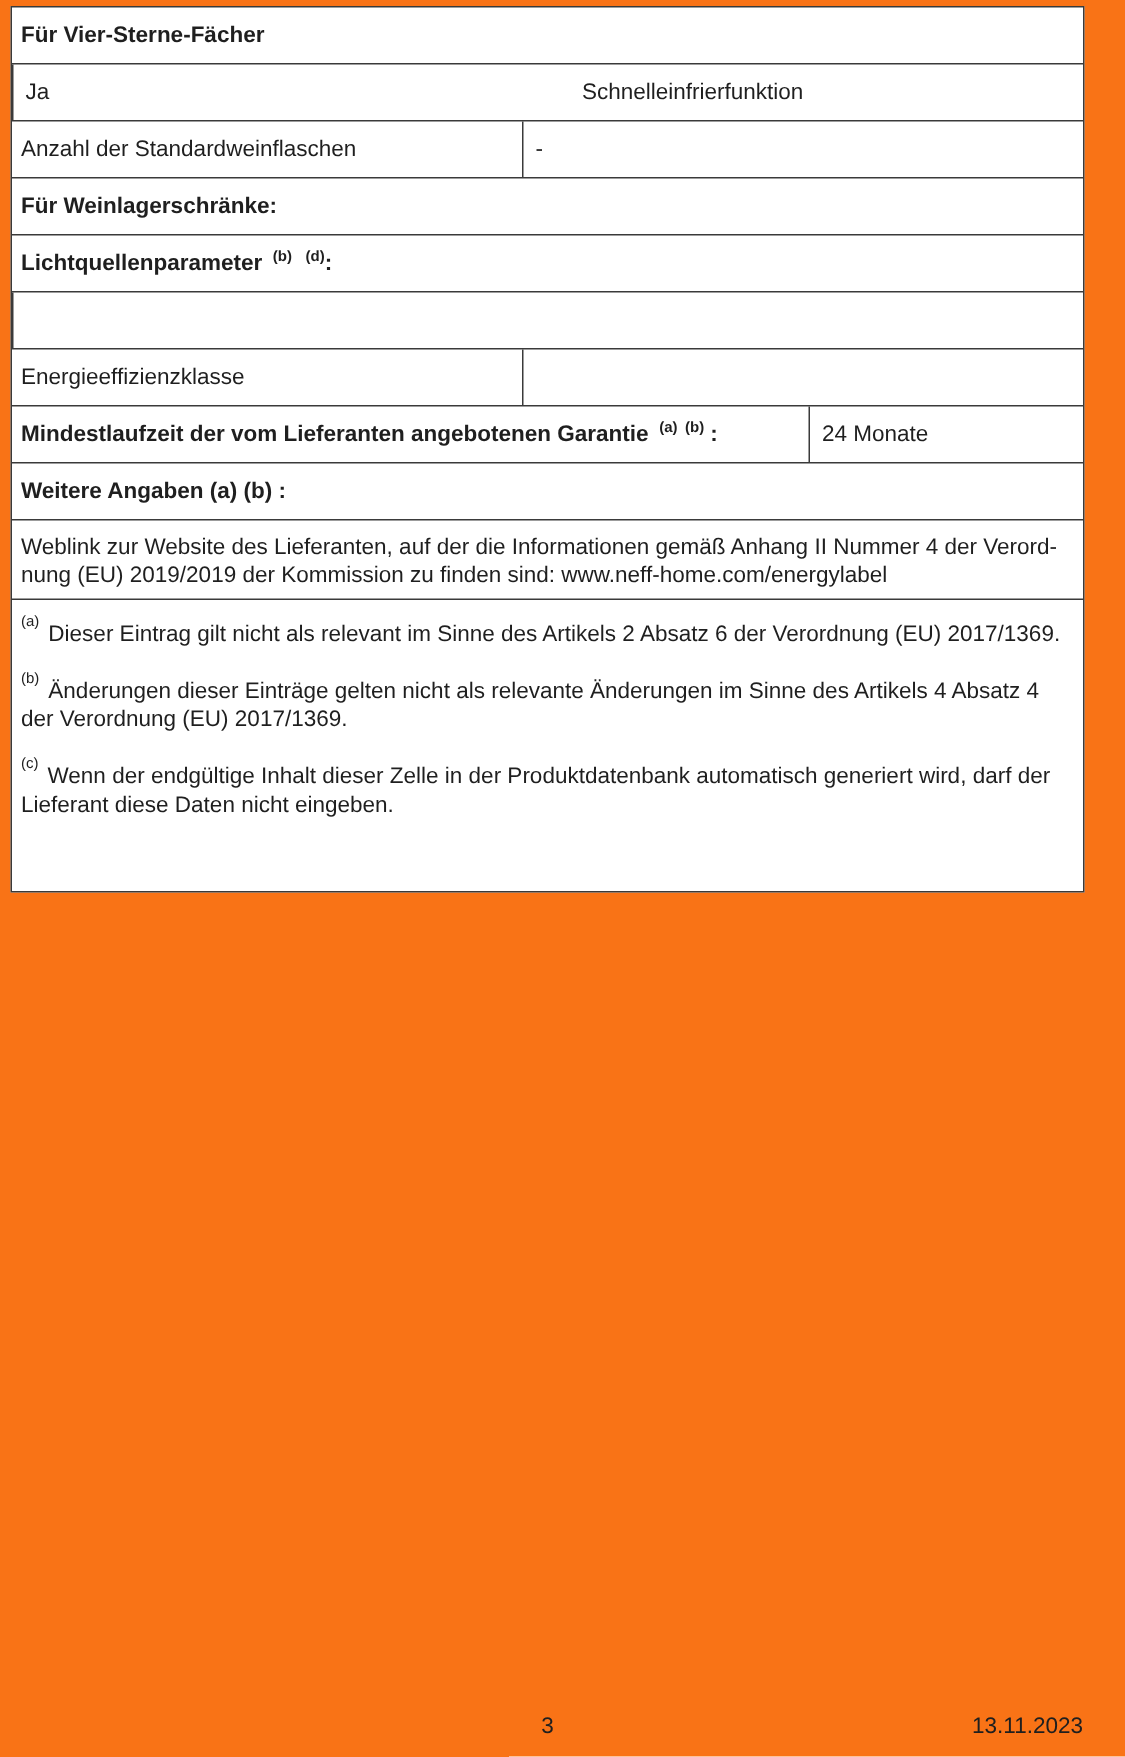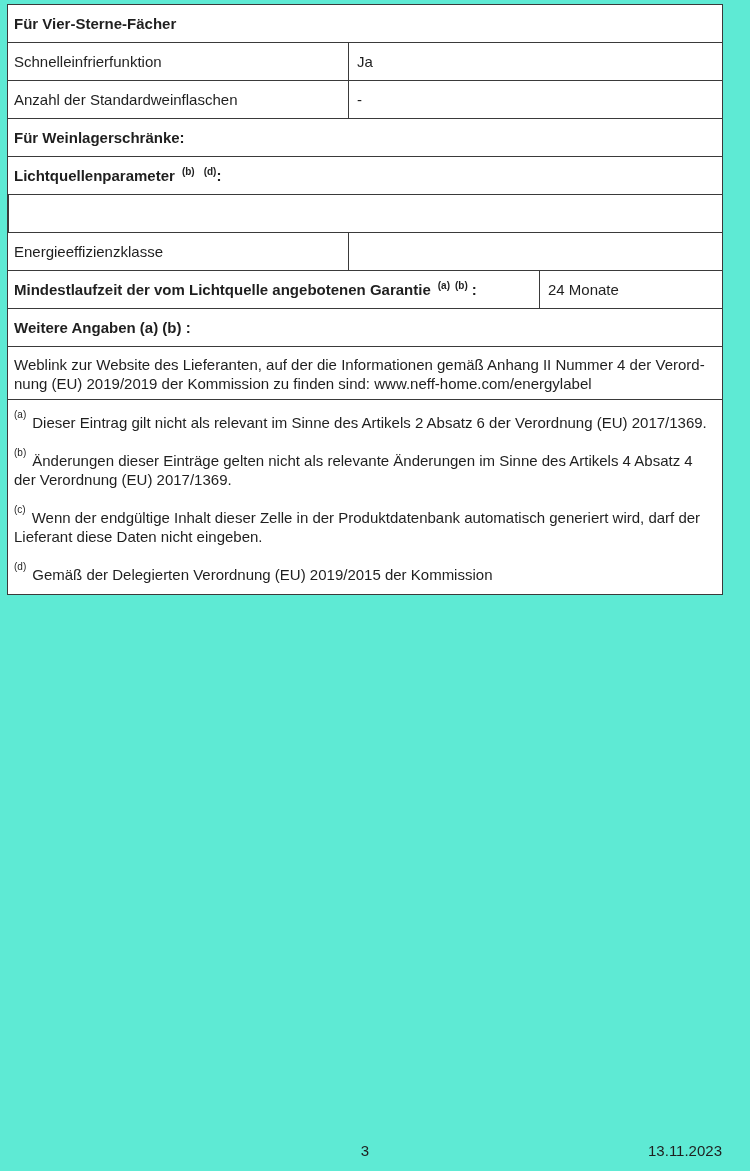--- a/index.html
+++ b/index.html
@@ -7,21 +7,21 @@
   body {
     font-family: "Liberation Sans", "DejaVu Sans", sans-serif;
     font-size: 15px;
     color: #1f1f1f;
     width: 750px;
   }
   .page {
     position: relative;
     width: 750px;
     height: 1171px;
-    background: #5eead4;
+    background: #f97316;
     overflow: hidden;
   }
   .tbl {
     position: absolute;
     left: 7px;
     top: 4px;
     width: 716px;
     border: 1px solid #3a3a3a;
     background: #fff;
   }
@@ -96,22 +96,22 @@
 
 <div class="page">
 
   <div class="tbl">
 
     <div class="row">
       <div class="cell full bold">Für Vier-Sterne-Fächer</div>
     </div>
 
     <div class="row">
+      <div class="cell val">Ja</div>
       <div class="cell key">Schnelleinfrierfunktion</div>
-      <div class="cell val">Ja</div>
     </div>
 
     <div class="row">
       <div class="cell key">Anzahl der Standardweinflaschen</div>
       <div class="cell val">-</div>
     </div>
 
     <div class="row">
       <div class="cell full bold">Für Weinlagerschränke:</div>
     </div>
@@ -129,21 +129,21 @@
       <div class="cell val"></div>
     </div>
 
     <div class="row">
       <div class="cell key">Energieeffizienzklasse</div>
       <div class="cell val"></div>
     </div>
 
     <div class="row">
       <div class="cell key-wide bold">
-        <span>Mindestlaufzeit der vom Lichtquelle angebotenen Garantie</span>
+        <span>Mindestlaufzeit der vom Lieferanten angebotenen Garantie</span>
           <span class="sup gap1">(a)</span>
           <span class="sup" style="margin-left:5px;">(b)</span>
           <span class="suffix-sp">:</span>
       </div>
       <div class="cell val">24 Monate</div>
     </div>
 
     <div class="row">
       <div class="cell full bold">Weitere Angaben (a) (b) :</div>
     </div>
@@ -158,23 +158,20 @@
       <div class="cell full">
         <div class="footnote">
           <span class="sup">(a)</span><span>Dieser Eintrag gilt nicht als relevant im Sinne des Artikels 2 Absatz 6 der Verordnung (EU) 2017/1369.</span>
         </div>
         <div class="footnote">
           <span class="sup">(b)</span><span>Änderungen dieser Einträge gelten nicht als relevante Änderungen im Sinne des Artikels 4 Absatz 4 der Verordnung (EU) 2017/1369.</span>
         </div>
         <div class="footnote">
           <span class="sup">(c)</span><span>Wenn der endgültige Inhalt dieser Zelle in der Produktdatenbank automatisch generiert wird, darf der Lie­ferant diese Daten nicht eingeben.</span>
         </div>
-        <div class="footnote">
-          <span class="sup">(d)</span><span>Gemäß der Delegierten Verordnung (EU) 2019/2015 der Kommission</span>
-        </div>
       </div>
     </div>
 
   </div>
 
   <div class="footer">
     <span class="page-num">3</span>
     <span class="date">13.11.2023</span>
   </div>
 

